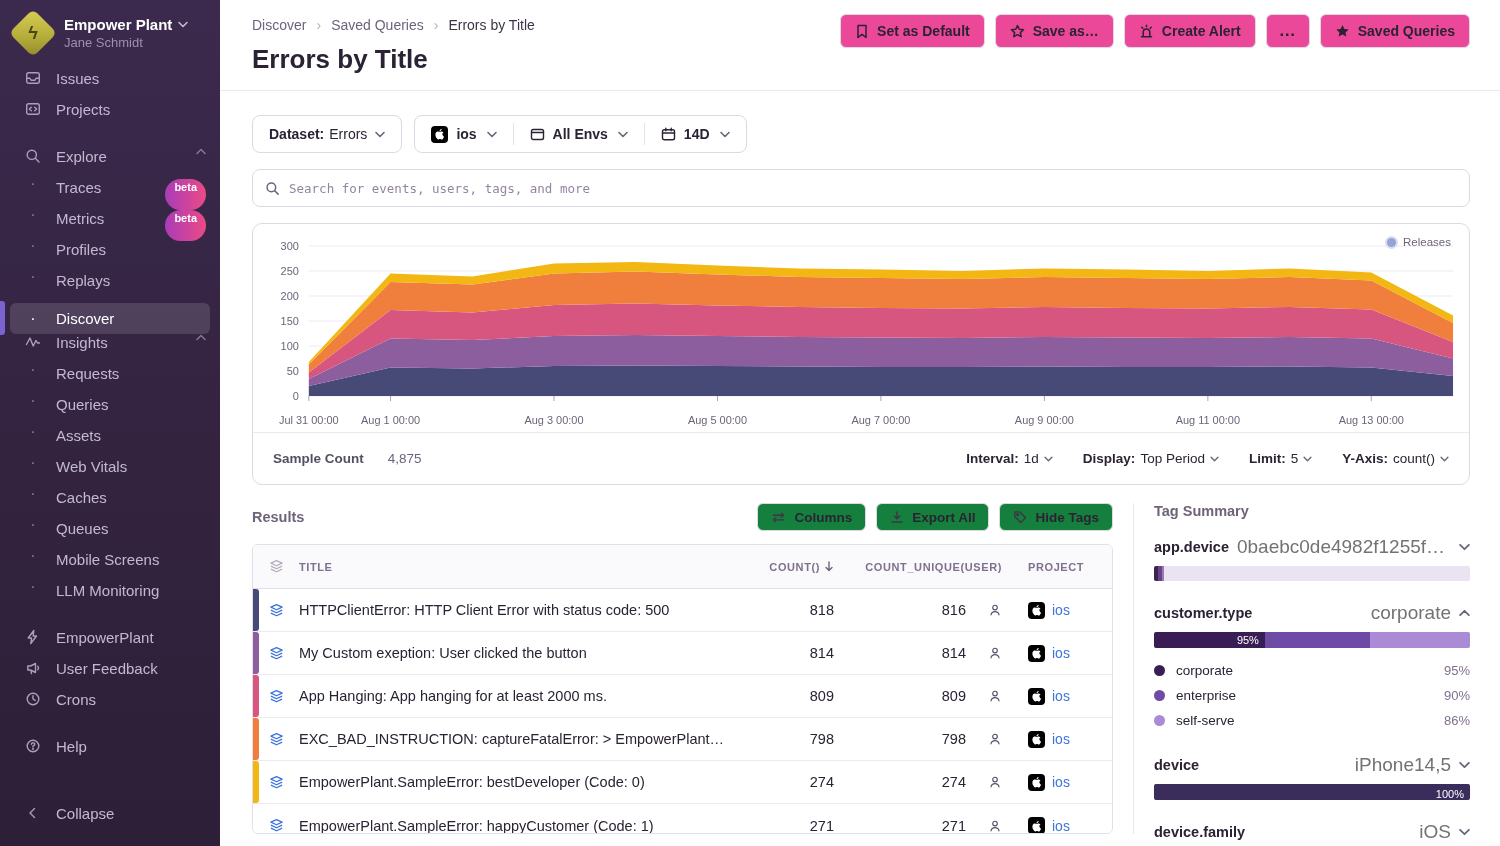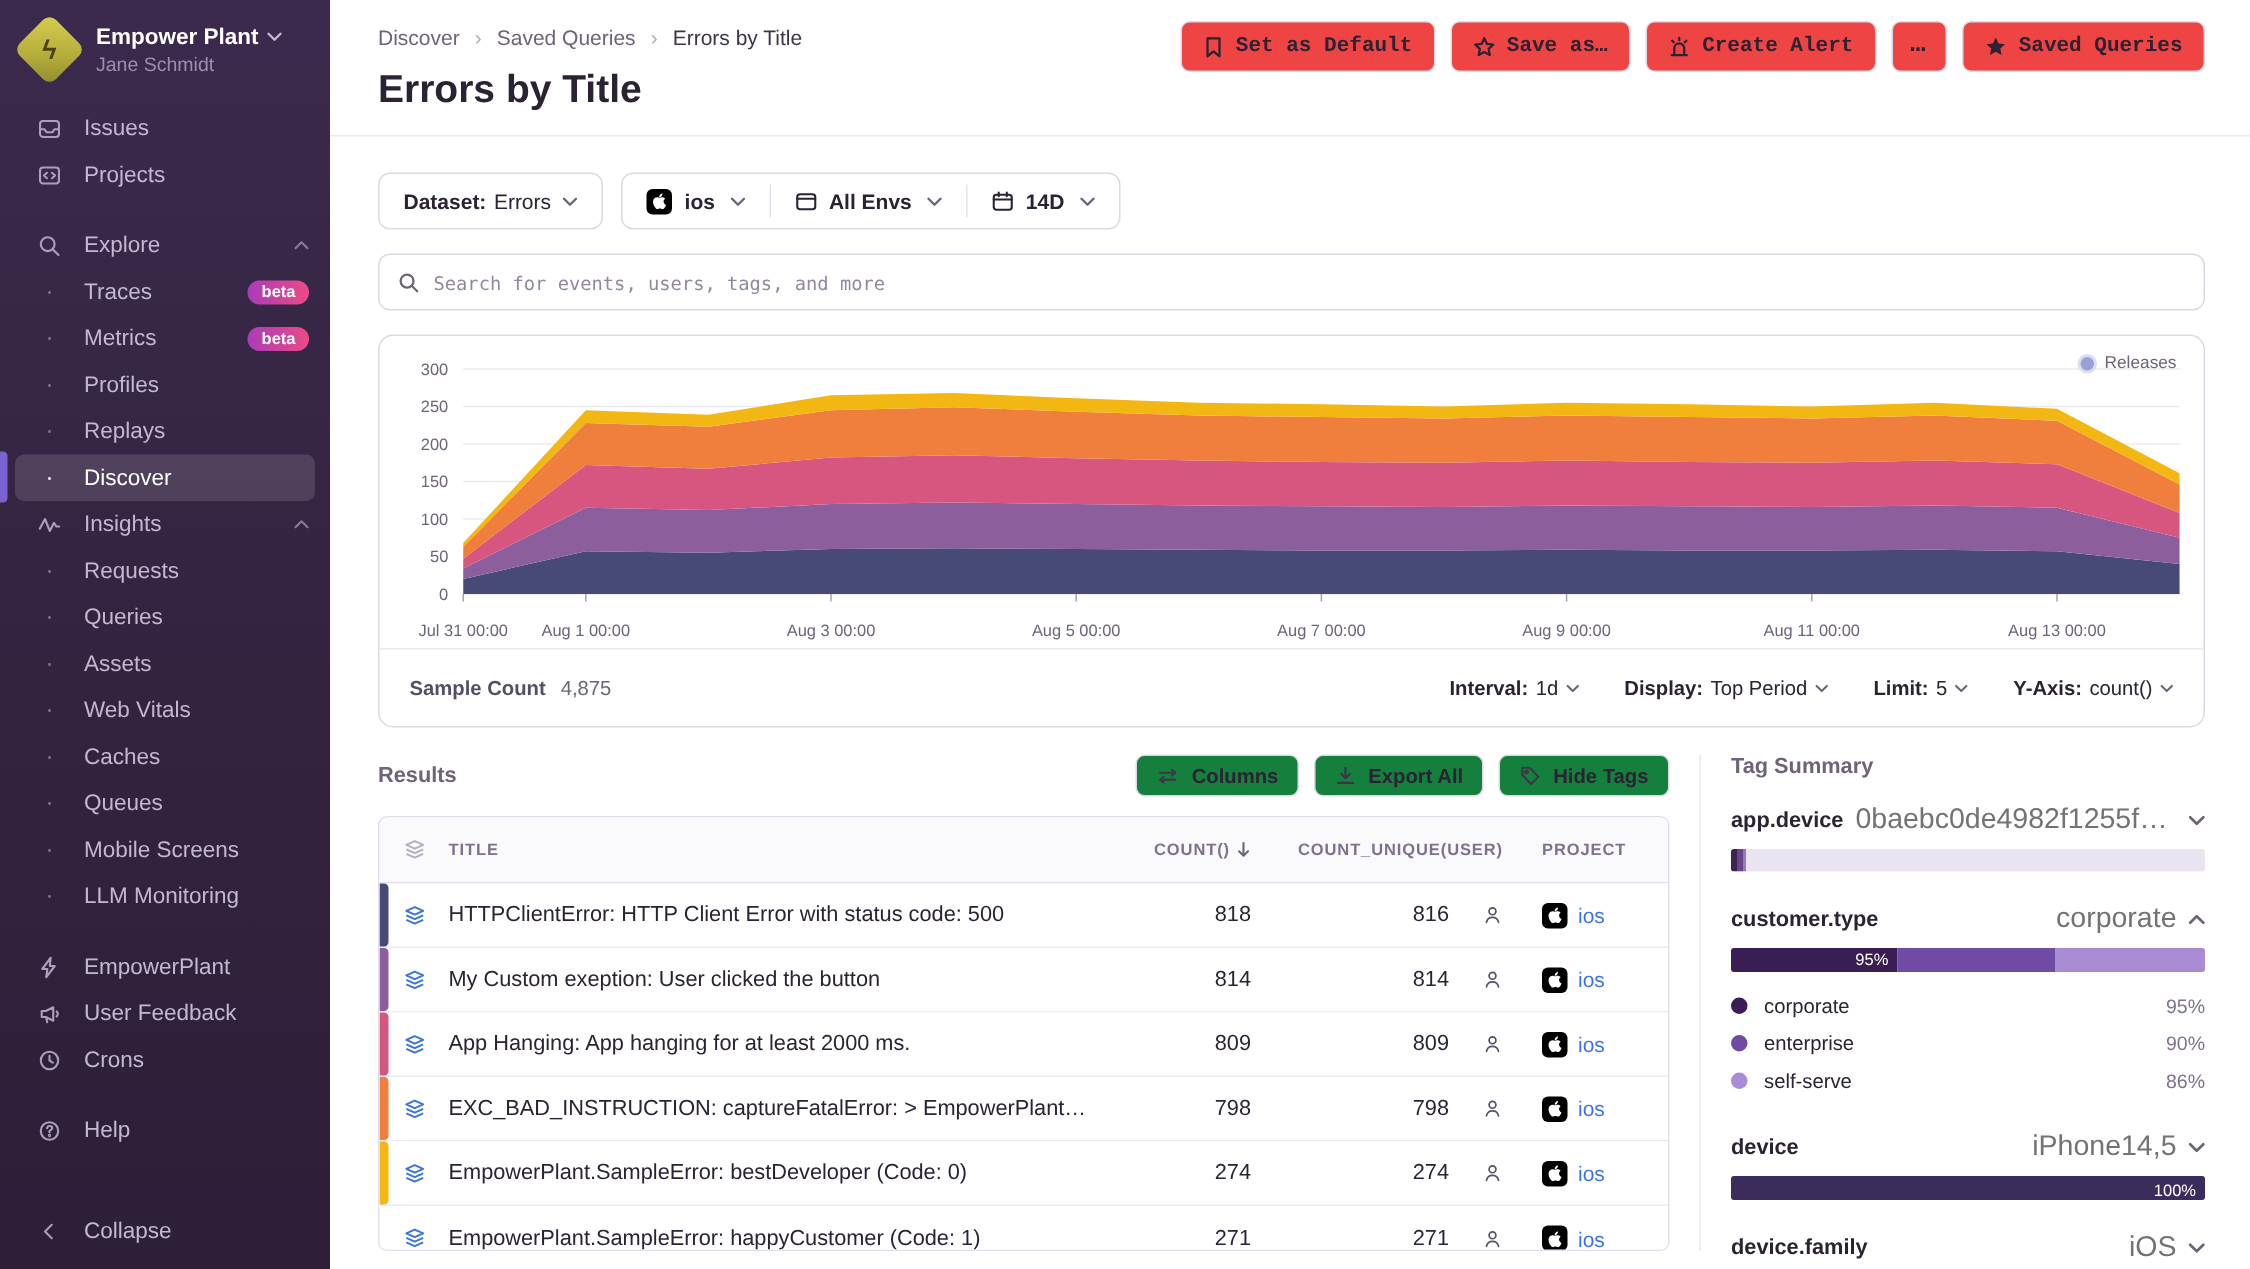--- a/index.html
+++ b/index.html
@@ -10,21 +10,21 @@
 
   
   .sidebar{width:220px;flex:0 0 220px;height:846px;background:linear-gradient(180deg,#3B2A4D 0%,#33233F 55%,#2D1F38 100%);display:flex;flex-direction:column;position:relative;color:#C3B8D1}
   .org{display:flex;align-items:center;gap:12px;padding:14px 14px 10px 14px}
   .logo{width:38px;height:38px;flex:0 0 38px;position:relative}
   .logo .dia{position:absolute;inset:2px;background:linear-gradient(135deg,#D8CE54 0%,#B4AC3A 60%,#8F8A2E 100%);border-radius:6px;transform:rotate(45deg)}
   .logo .bolt{position:absolute;inset:0;display:flex;align-items:center;justify-content:center;color:#4a4413;font-size:18px;font-weight:bold}
   .org-name{display:flex;align-items:center;gap:6px;color:#fff;font-weight:700;font-size:15px;white-space:nowrap}
   .org-user{color:#9D8FAE;font-size:13px;margin-top:2px}
   nav{margin-top:8px;display:flex;flex-direction:column;flex:1;min-height:0}
-  .nav-item{height:31px;display:flex;align-items:center;padding:0 14px 0 24px;font-size:15px;color:#C3B8D1;text-decoration:none;cursor:pointer;position:relative}
+  .nav-item{height:31px;display:flex;padding:0 14px 0 24px;font-size:15px;color:#C3B8D1;text-decoration:none;cursor:pointer;position:relative}
   .nav-item .ic{width:18px;flex:0 0 18px;margin-right:14px;display:flex;justify-content:center;color:#AC9FBC}
   .nav-item .dot{width:18px;flex:0 0 18px;margin-right:14px;text-align:center;color:#8A7B97;font-size:16px;line-height:10px}
   .nav-item .chev-right{margin-left:auto;color:#8A7B97}
   .nav-item.active-wrap{padding:0 10px}
   .active-inner{flex:1;display:flex;align-items:center;height:31px;background:rgba(255,255,255,.13);border-radius:6px;padding:0 4px 0 14px;color:#fff;font-weight:500}
   .active-inner .dot{color:#fff}
   .accent-stripe{position:absolute;left:0;top:301px;width:5px;height:34px;background:#7A62D0;border-radius:0 3px 3px 0}
   .badge-beta{margin-left:auto;background:linear-gradient(90deg,#A93CB8,#EC4A86);color:#fff;font-size:11px;font-weight:600;border-radius:20px;padding:2px 9px}
   .badge-num{margin-left:auto;background:#EF6266;color:#fff;font-size:11px;font-weight:600;border-radius:50%;width:20px;height:20px;display:flex;align-items:center;justify-content:center}
   .nav-gap{height:16px}
@@ -32,21 +32,21 @@
   .sb svg{stroke:currentColor;fill:none;stroke-width:1.4;stroke-linecap:round;stroke-linejoin:round}
 
   
   .main{flex:1;min-width:0;display:flex;flex-direction:column}
   .mainheader{position:relative;padding:17px 30px 0 32px;border-bottom:1px solid #ECE8F1}
   .breadcrumb{display:flex;align-items:center;gap:10px;font-size:14px;color:#6E6379}
   .breadcrumb .sep{color:#B5ADC2}
   .breadcrumb .cur{color:#3E3446}
   .page-title{font-size:26px;font-weight:700;color:#2B2233;margin:11px 0 15px}
   .hdr-actions{position:absolute;top:14px;right:30px;display:flex;gap:10px}
-  .btn{display:inline-flex;align-items:center;gap:8px;height:34px;padding:0 14px;border:1px solid #DED8E4;border-radius:6px;font-weight:600;font-size:14px;color:#2B2233;background:#ef4444;cursor:pointer;font-family:Liberation Mono, monospace;white-space:nowrap}
+  .btn{display:inline-flex;align-items:center;gap:8px;height:34px;padding:0 14px;border:1px solid #DED8E4;border-radius:6px;font-weight:600;font-size:14px;color:#2B2233;background:#ec4899;cursor:pointer;font-family:Liberation Sans, sans-serif;white-space:nowrap}
   .btn svg{stroke:#2B2233;fill:none;stroke-width:1.5;stroke-linecap:round;stroke-linejoin:round}
   .btn.icon-only{padding:0 12px;font-size:17px;letter-spacing:1px;line-height:0}
   .btn .star-fill{fill:#2B2233;stroke:none}
 
   .content{padding:24px 30px 12px 32px;flex:1;min-height:0;display:flex;flex-direction:column}
   .filter-row{display:flex;gap:12px}
   .pill{border:1px solid #DED8E4;border-radius:8px;height:38px;display:inline-flex;align-items:center;padding:0 16px;font-size:14px;background:#fff;cursor:pointer}
   .pill b{font-weight:700;margin-right:5px}
   .pill .chev{margin-left:8px}
   .pill-group{border:1px solid #DED8E4;border-radius:8px;height:38px;display:inline-flex;align-items:center;background:#fff}
@@ -60,21 +60,21 @@
   .searchbar svg{stroke:#6E6379;fill:none;stroke-width:1.6;stroke-linecap:round}
   .searchbar input{border:none;outline:none;flex:1;font-family:"DejaVu Sans Mono",monospace;font-size:12.5px;color:#2B2233;background:transparent}
   .searchbar input::placeholder{color:#9386A0}
 
   .chart-panel{margin-top:16px;border:1px solid #DED8E4;border-radius:10px;background:#fff}
   .chart-area{position:relative;padding:8px 4px 0 0}
   .legend{position:absolute;top:12px;right:18px;display:flex;align-items:center;gap:7px;font-size:11.5px;color:#6E6379}
   .legend .ldot{width:9px;height:9px;border-radius:50%;background:#97A3D6;box-shadow:0 0 0 2px #D9DEF2}
   .ax{font-size:11px;fill:#6E6379}
   .chart-footer{border-top:1px solid #ECE8F1;height:52px;display:flex;align-items:center;padding:0 20px;font-size:13.5px}
-  .sample{display:flex;align-items:center;gap:10px}
+  .sample{display:flex;align-items:center;gap:24px}
   .sample .lbl{font-weight:700;color:#564F64}
   .sample .val{color:#6E6379}
   .cf-controls{margin-left:auto;display:flex;gap:30px}
   .cf{display:flex;align-items:center;gap:5px;cursor:pointer;color:#2B2233}
   .cf b{font-weight:700}
 
   .results-layout{margin-top:18px;display:flex;flex:1;min-height:0}
   .results-left{flex:1;min-width:0;padding-right:20px;display:flex;flex-direction:column}
   .results-right{width:337px;flex:0 0 337px;border-left:1px solid #ECE8F1;padding-left:20px}
   .sec-heading{font-size:14.5px;font-weight:600;color:#6E6379}

